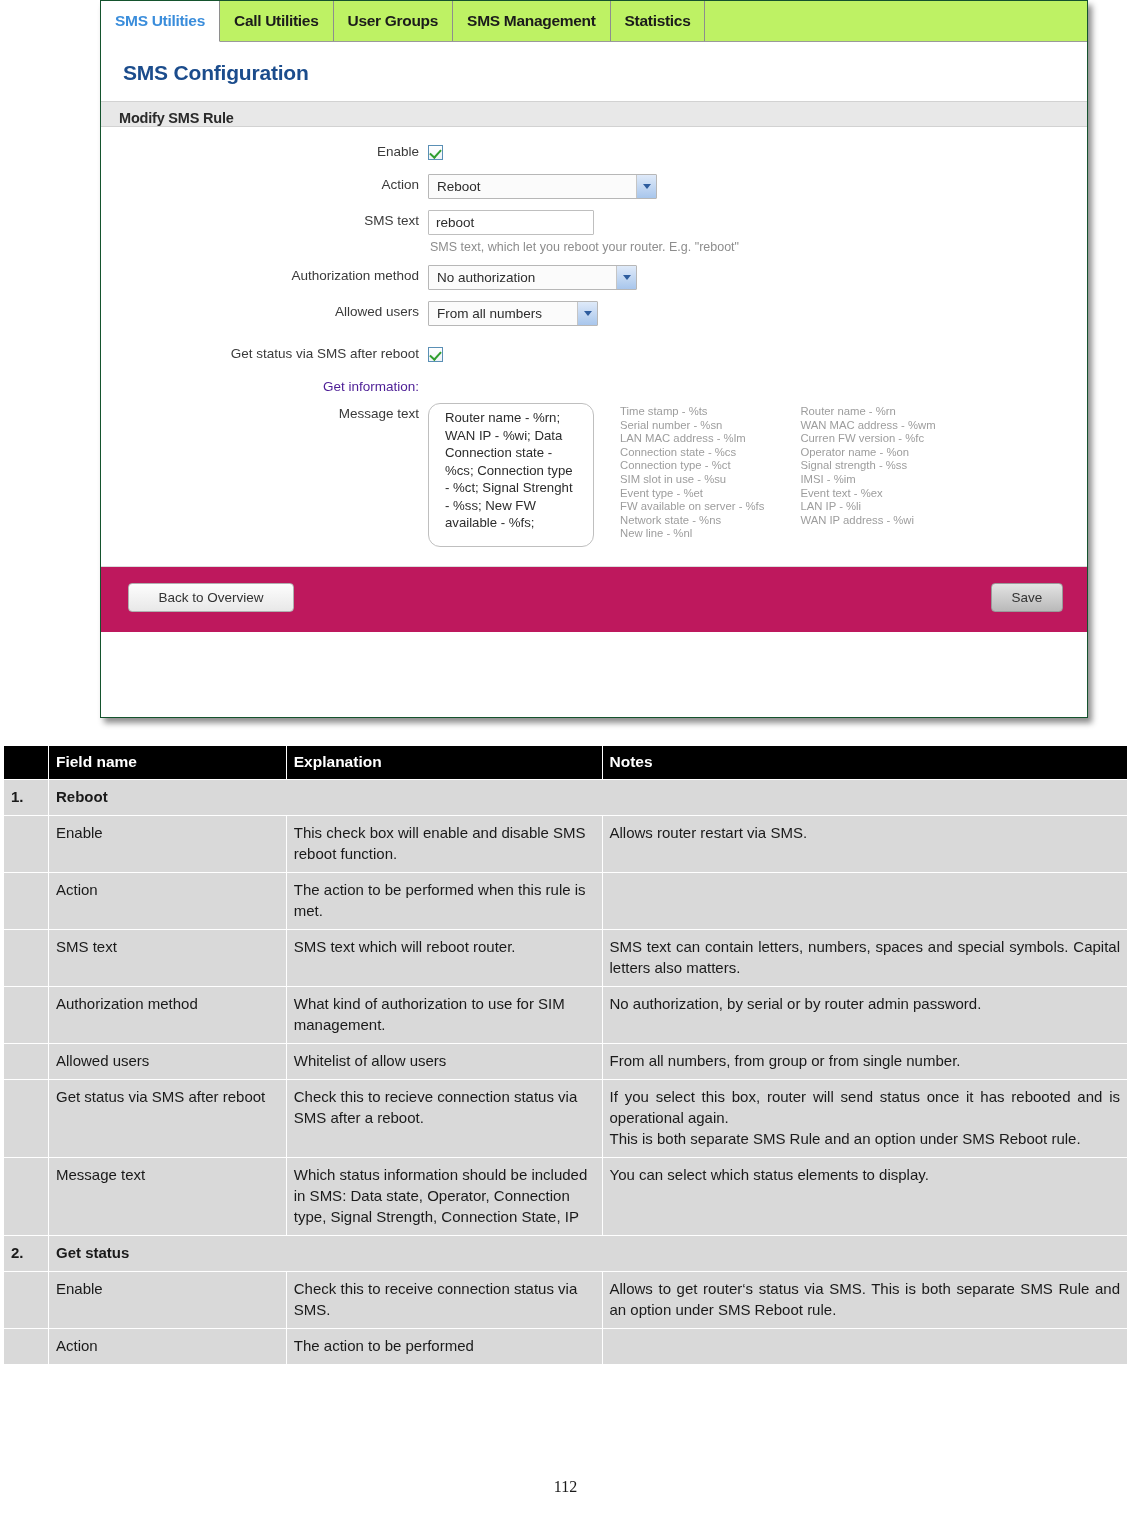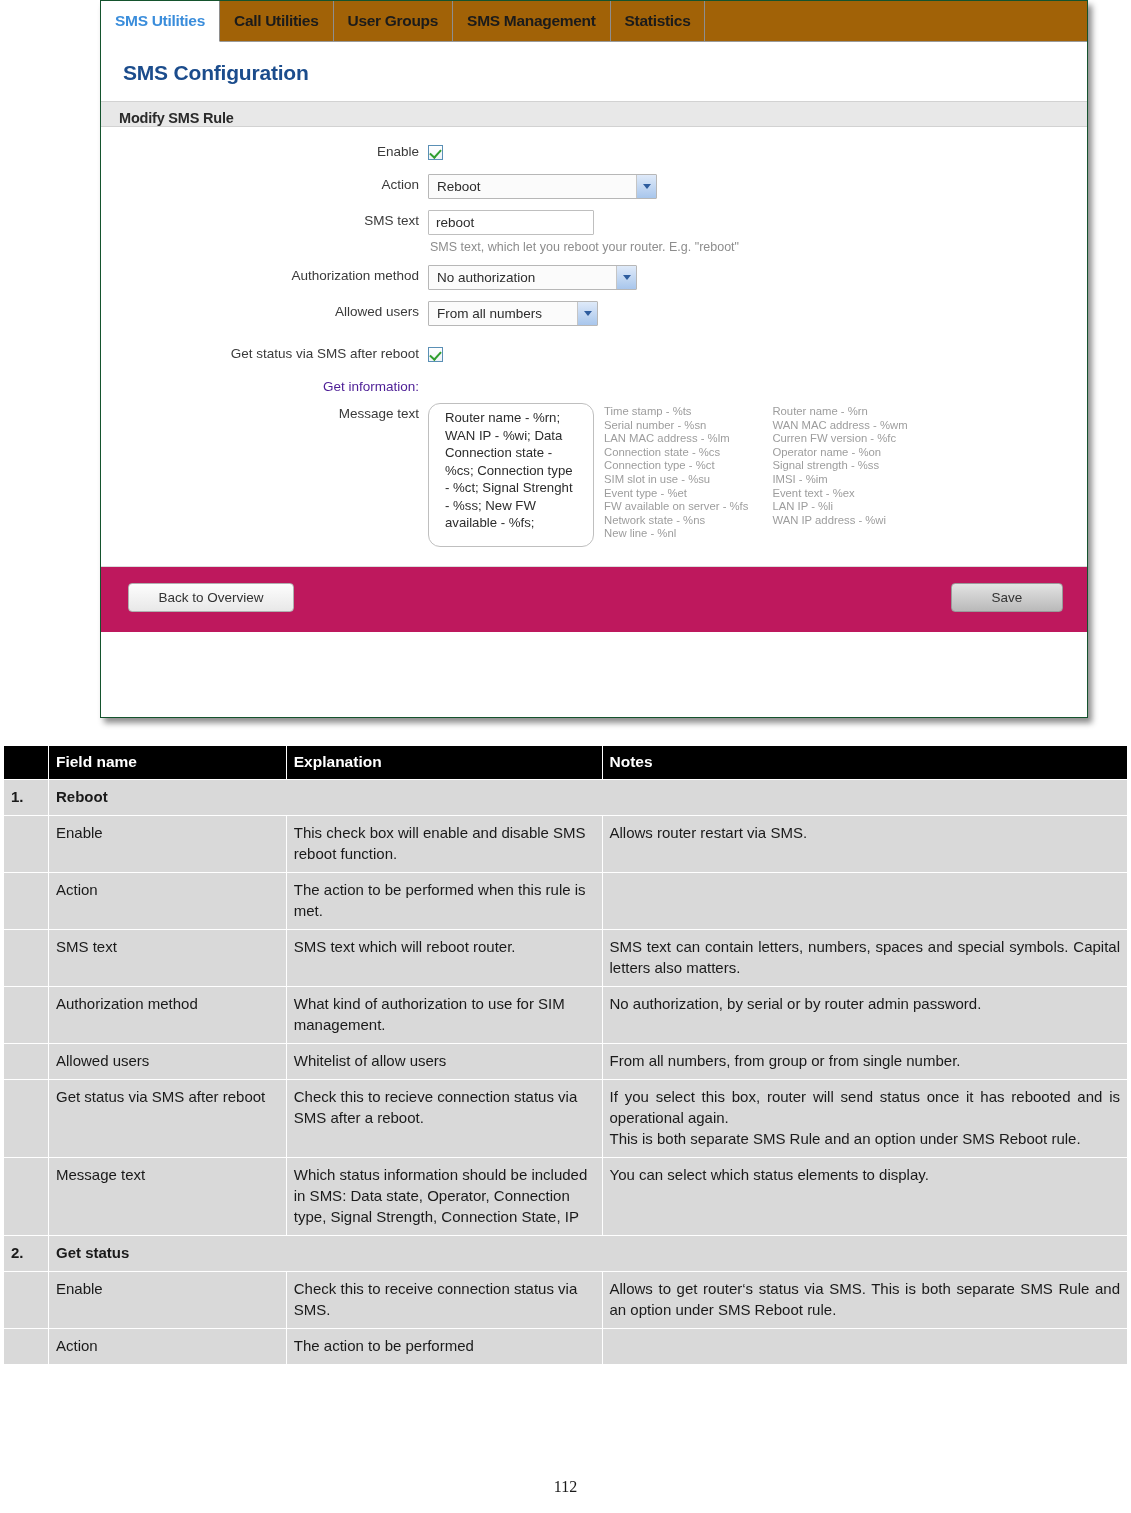--- a/index.html
+++ b/index.html
@@ -38,21 +38,21 @@
     box-sizing:border-box;
   }
   .tab{
     display:flex;align-items:center;justify-content:center;
     padding:0 14px;
     font-size:15.5px;
     font-weight:bold;
     color:#1b1b1b;
     letter-spacing:-0.3px;
     border-right:1px solid #8e8e8e;
-    background:#a16207;
+    background:#bef264;
     box-sizing:border-box;
     white-space:nowrap;
     font-family:"Liberation Sans", sans-serif;
   }
   .tab.active{
     background:#ffffff;
     color:#3a8ddb;
     border-bottom:1px solid #ffffff;
     margin-bottom:-1px;
   }
@@ -187,22 +187,23 @@
     box-sizing:border-box;
     padding:5px 16px;
     font-size:13.2px;
     line-height:17.5px;
     color:#2c2c2c;
     overflow:hidden;
     border-radius:12px;
   }
   .legend{
     display:flex;
-    margin-left:10px;
+    margin-left:26px;
     margin-top:2px;
+    gap:12px;
   }
   .legcol{
     font-size:11.3px;
     line-height:13.6px;
     color:#9d9d9d;
     white-space:nowrap;
   }
   .legcol.c2{margin-left:24px;}
 
   
@@ -225,21 +226,21 @@
     font-size:13.5px;
     color:#333333;
     display:flex;align-items:center;justify-content:center;
     box-sizing:border-box;
   }
   .btn.back{
     left:27px;width:166px;
     background:linear-gradient(#fdfdfd,#e8e8e8);
   }
   .btn.save{
-    right:24px;width:112px;
+    right:24px;width:72px;
     background:linear-gradient(#e3e3e3,#b9b9b9);
     border-color:#9a9a9a;
     margin-left:17px;
   }
 
   
   .doctable{
     position:absolute;
     left:3px; top:745px;
     width:1125px;

